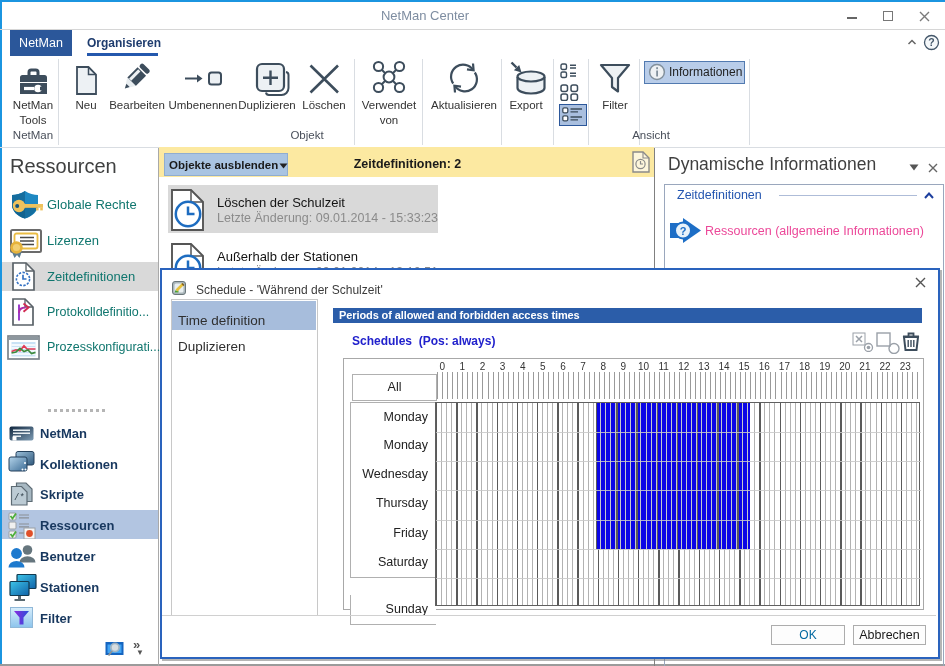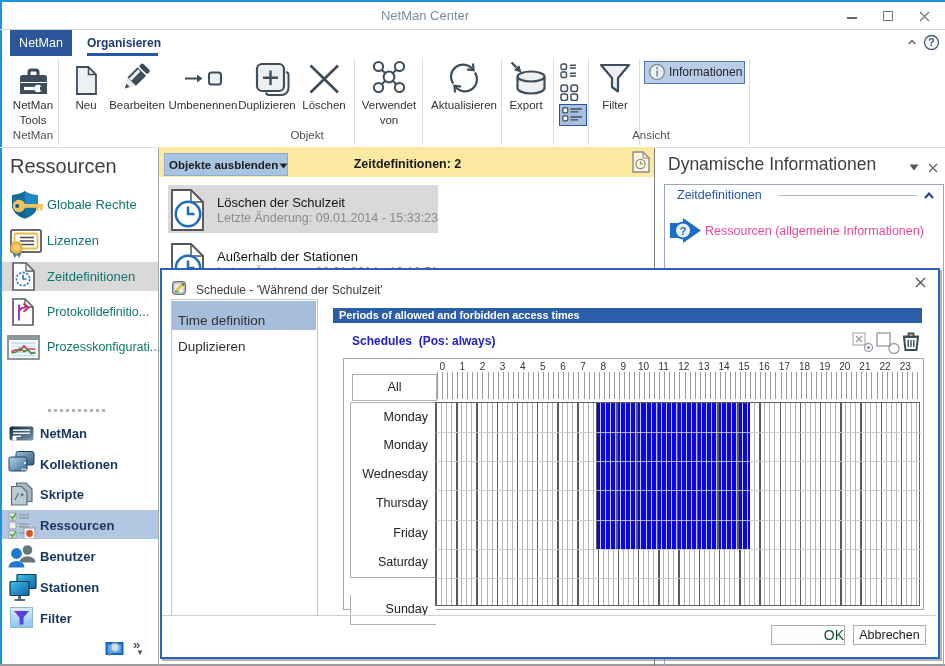--- a/index.html
+++ b/index.html
@@ -525,16 +525,16 @@
       repeating-linear-gradient(90deg,#0b06e6 0,#0b06e6 4.05px,#c4c8cc 4.05px,#c4c8cc 5.052px)"></div>
     <div class="a rowsep" style="top:29.1px"></div>
     <div class="a rowsep" style="top:58.3px"></div>
     <div class="a rowsep" style="top:87.4px"></div>
     <div class="a rowsep" style="top:116.6px"></div>
     <div class="a rowsep" style="top:145.7px"></div>
     <div class="a rowsep" style="top:174.9px"></div>
   </div>
 
   <div class="a" style="left:0;top:345px;width:774px;height:1px;background:#d0d0d0"></div>
-  <div class="a" style="left:609px;top:355px;width:72px;height:18px;border:1px solid #adadad;background:#fdfdfd;text-align:right;font-size:14px;color:#14532d;line-height:18px">OK</div>
+  <div class="a" style="left:609px;top:355px;width:72px;height:18px;border:1px solid #adadad;background:#fdfdfd;text-align:center;font-size:12px;color:#0369a1;line-height:18px">OK</div>
   <div class="a" style="left:691px;top:355px;width:71px;height:18px;border:1px solid #adadad;background:#fdfdfd;text-align:center;font-size:12.5px;color:#1a1a1a;line-height:18px">Abbrechen</div>
 </div>
 </div>
 
 </body></html>

